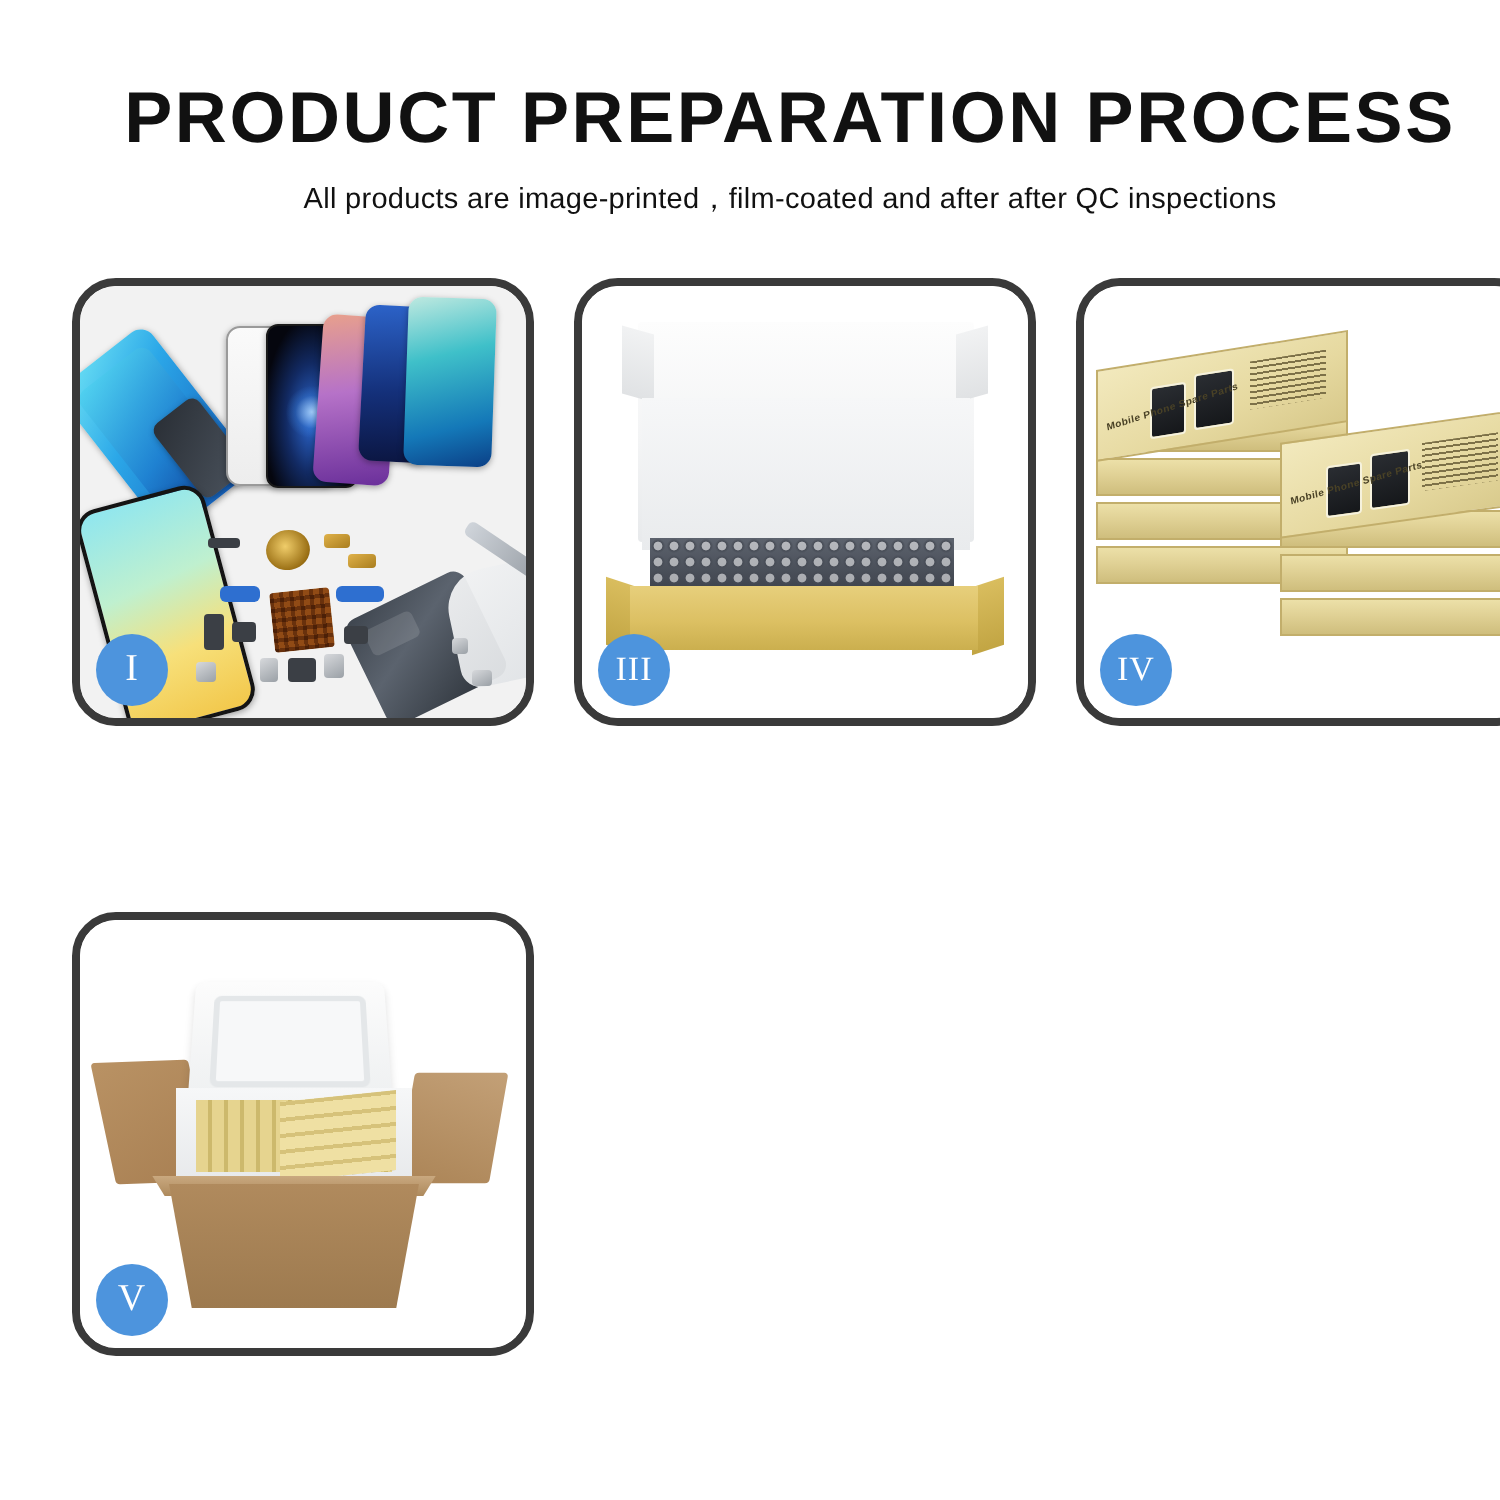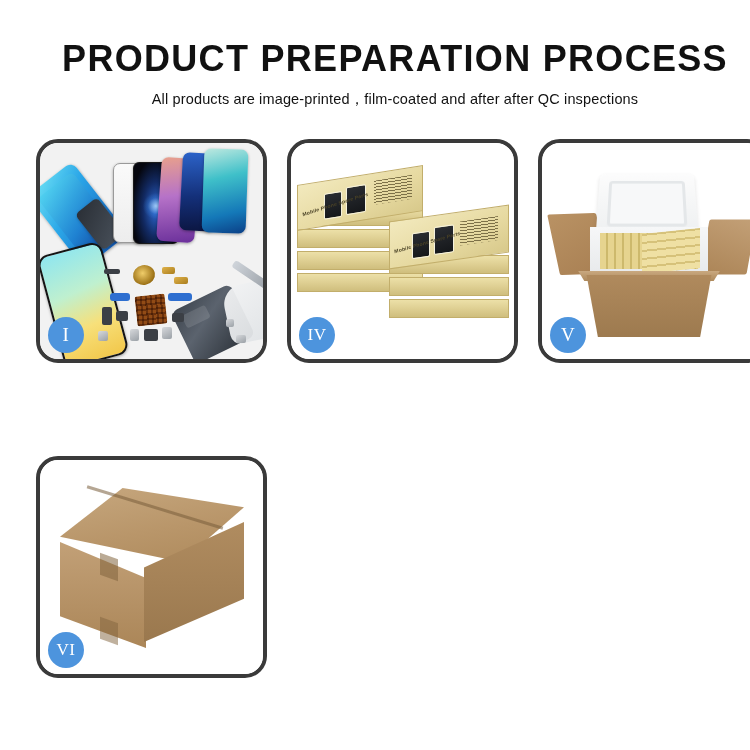--- a/index.html
+++ b/index.html
@@ -446,20 +446,34 @@
         <div class="cmp silver" style="left:122px;top:184px;width:10px;height:12px;"></div>
         <div class="cmp" style="left:132px;top:170px;width:12px;height:9px;"></div>
         <div class="cmp silver" style="left:58px;top:188px;width:10px;height:10px;"></div>
         <div class="cmp silver" style="left:196px;top:192px;width:10px;height:8px;"></div>
         <div class="cmp silver" style="left:186px;top:176px;width:8px;height:8px;"></div>
       </div>
       <div class="badge">I</div>
     </div>
 
 
+    <div class="panel">
+      <div class="panel-photo">
+        <div class="p3-bg"></div>
+        <div class="box3-lid"></div>
+        <div class="box3-lid-flapL"></div>
+        <div class="box3-lid-flapR"></div>
+        <div class="box3-foam"></div>
+        <div class="box3-contents"></div>
+        <div class="box3-side"></div>
+        <div class="box3-side-r"></div>
+        <div class="box3-front"></div>
+      </div>
+      <div class="badge wide">III</div>
+    </div>
 
     <div class="panel">
       <div class="panel-photo">
         <div class="p4-bg"></div>
         <div class="stack">
 
           <div class="bx" style="left:0px;top:104px;width:124px;height:17px;"></div>
           <div class="bx" style="left:0px;top:82px;width:124px;height:17px;"></div>
           <div class="bx" style="left:0px;top:60px;width:124px;height:17px;"></div>
           <div class="bx" style="left:0px;top:38px;width:124px;height:17px;"></div>
@@ -497,27 +511,15 @@
         </div>
         <div class="foam-body"></div>
         <div class="goods"></div>
         <div class="goods2"></div>
         <div class="carton-lip"></div>
         <div class="carton-front"></div>
       </div>
       <div class="badge">V</div>
     </div>
 
-    <div class="panel">
-      <div class="panel-photo">
-        <div class="p6-bg"></div>
-        <div class="c6-top"></div>
-        <div class="c6-left"></div>
-        <div class="c6-right"></div>
-        <div class="c6-seam"></div>
-        <div class="c6-tape1"></div>
-        <div class="c6-tape2"></div>
-      </div>
-      <div class="badge wide">VI</div>
-    </div>
 
   </div>
 </div>
 
 </body></html>

